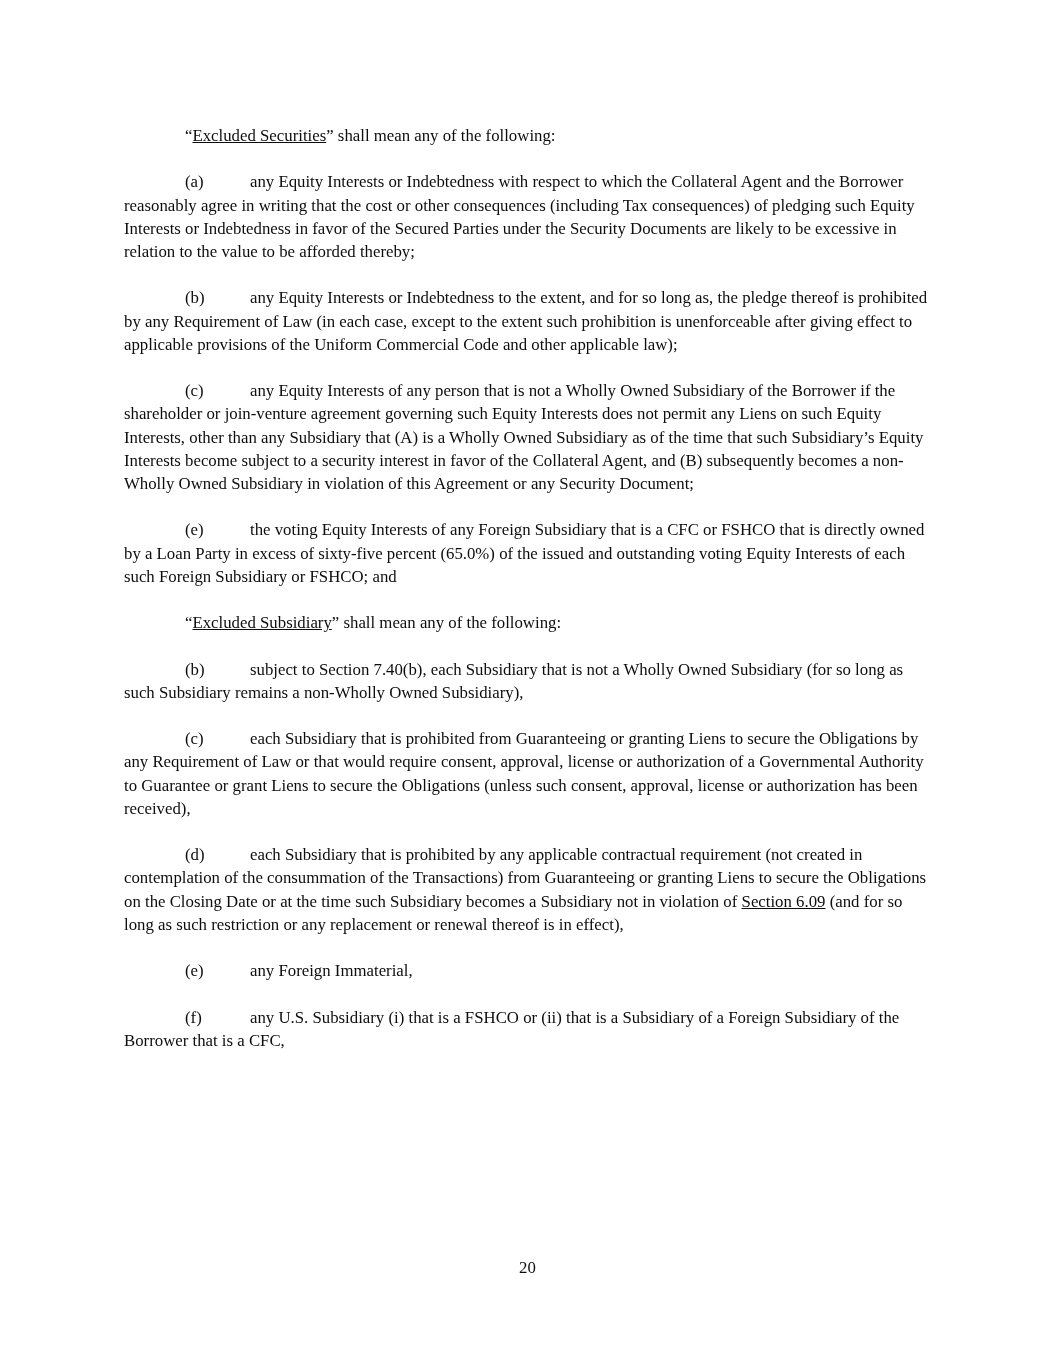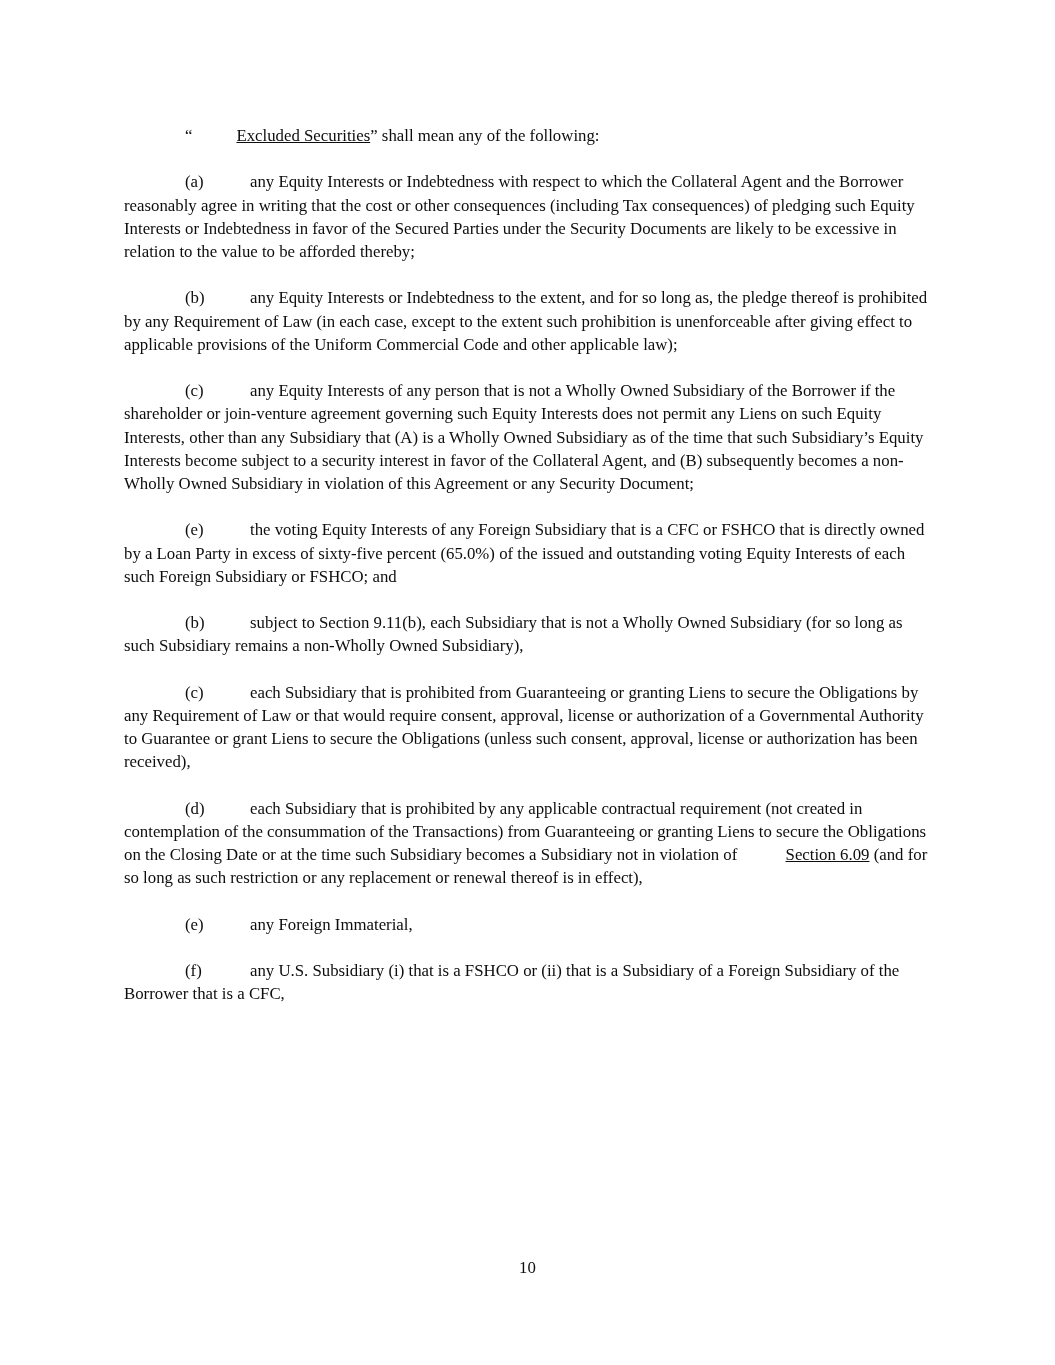--- a/index.html
+++ b/index.html
@@ -29,21 +29,20 @@
     text-indent: 61px;
     text-align: left;
   }
   .lbl {
     display: inline-block;
     width: 65px;
     text-indent: 0;
   }
   .underline {
     text-decoration: underline;
-    margin-left: 44px;
   }
   .pagenum {
     position: absolute;
     left: 0;
     right: 0;
     top: 1256px;
     text-align: center;
   }
 </style>
 </head>
@@ -60,29 +59,30 @@
       <p class="para"><span class="lbl">(b)</span><span>any Equity Interests or Indebtedness to the extent, and for so long as, the pledge thereof is prohibited by any Requirement of Law (in each case, except to the extent such prohibition is unenforceable after giving effect to applicable provisions of the Uniform Commercial Code and other applicable law);</span></p>
 
       <p class="para"><span class="lbl">(c)</span><span>any Equity Interests of any person that is not a Wholly Owned Subsidiary of the Borrower if the shareholder or join-venture agreement governing such Equity Interests does not permit any Liens on such Equity Interests, other than any Subsidiary that (A) is a Wholly Owned Subsidiary as of the time that such Subsidiary’s Equity Interests become subject to a security interest in favor of the Collateral Agent, and (B) subsequently becomes a non-Wholly Owned Subsidiary in violation of this Agreement or any Security Document;</span></p>
 
 
       <p class="para"><span class="lbl">(e)</span><span>the voting Equity Interests of any Foreign Subsidiary that is a CFC or FSHCO that is directly owned by a Loan Party in excess of sixty-five percent (65.0%) of the issued and outstanding voting Equity Interests of each such Foreign Subsidiary or FSHCO; and</span></p>
 
     </section>
 
     <section>
+      <p class="para"><span>“</span><span class="underline">Excluded Subsidiary</span><span>” shall mean any of the following:</span></p>
 
 
-      <p class="para"><span class="lbl">(b)</span><span>subject to Section 9.11(b), each Subsidiary that is not a Wholly Owned Subsidiary (for so long as such Subsidiary remains a non-Wholly Owned Subsidiary),</span></p>
+      <p class="para"><span class="lbl">(b)</span><span>subject to Section 7.40(b), each Subsidiary that is not a Wholly Owned Subsidiary (for so long as such Subsidiary remains a non-Wholly Owned Subsidiary),</span></p>
 
       <p class="para"><span class="lbl">(c)</span><span>each Subsidiary that is prohibited from Guaranteeing or granting Liens to secure the Obligations by any Requirement of Law or that would require consent, approval, license or authorization of a Governmental Authority to Guarantee or grant Liens to secure the Obligations (unless such consent, approval, license or authorization has been received),</span></p>
 
       <p class="para"><span class="lbl">(d)</span><span>each Subsidiary that is prohibited by any applicable contractual requirement (not created in contemplation of the consummation of the Transactions) from Guaranteeing or granting Liens to secure the Obligations on the Closing Date or at the time such Subsidiary becomes a Subsidiary not in violation of </span><span class="underline">Section 6.09</span><span> (and for so long as such restriction or any replacement or renewal thereof is in effect),</span></p>
 
       <p class="para"><span class="lbl">(e)</span><span>any Foreign Immaterial,</span></p>
 
       <p class="para"><span class="lbl">(f)</span><span>any U.S. Subsidiary (i) that is a FSHCO or (ii) that is a Subsidiary of a Foreign Subsidiary of the Borrower that is a CFC,</span></p>
     </section>
 
   </main>
 
-  <div class="pagenum">10</div>
+  <div class="pagenum">20</div>
 </div>
 
 </body></html>

